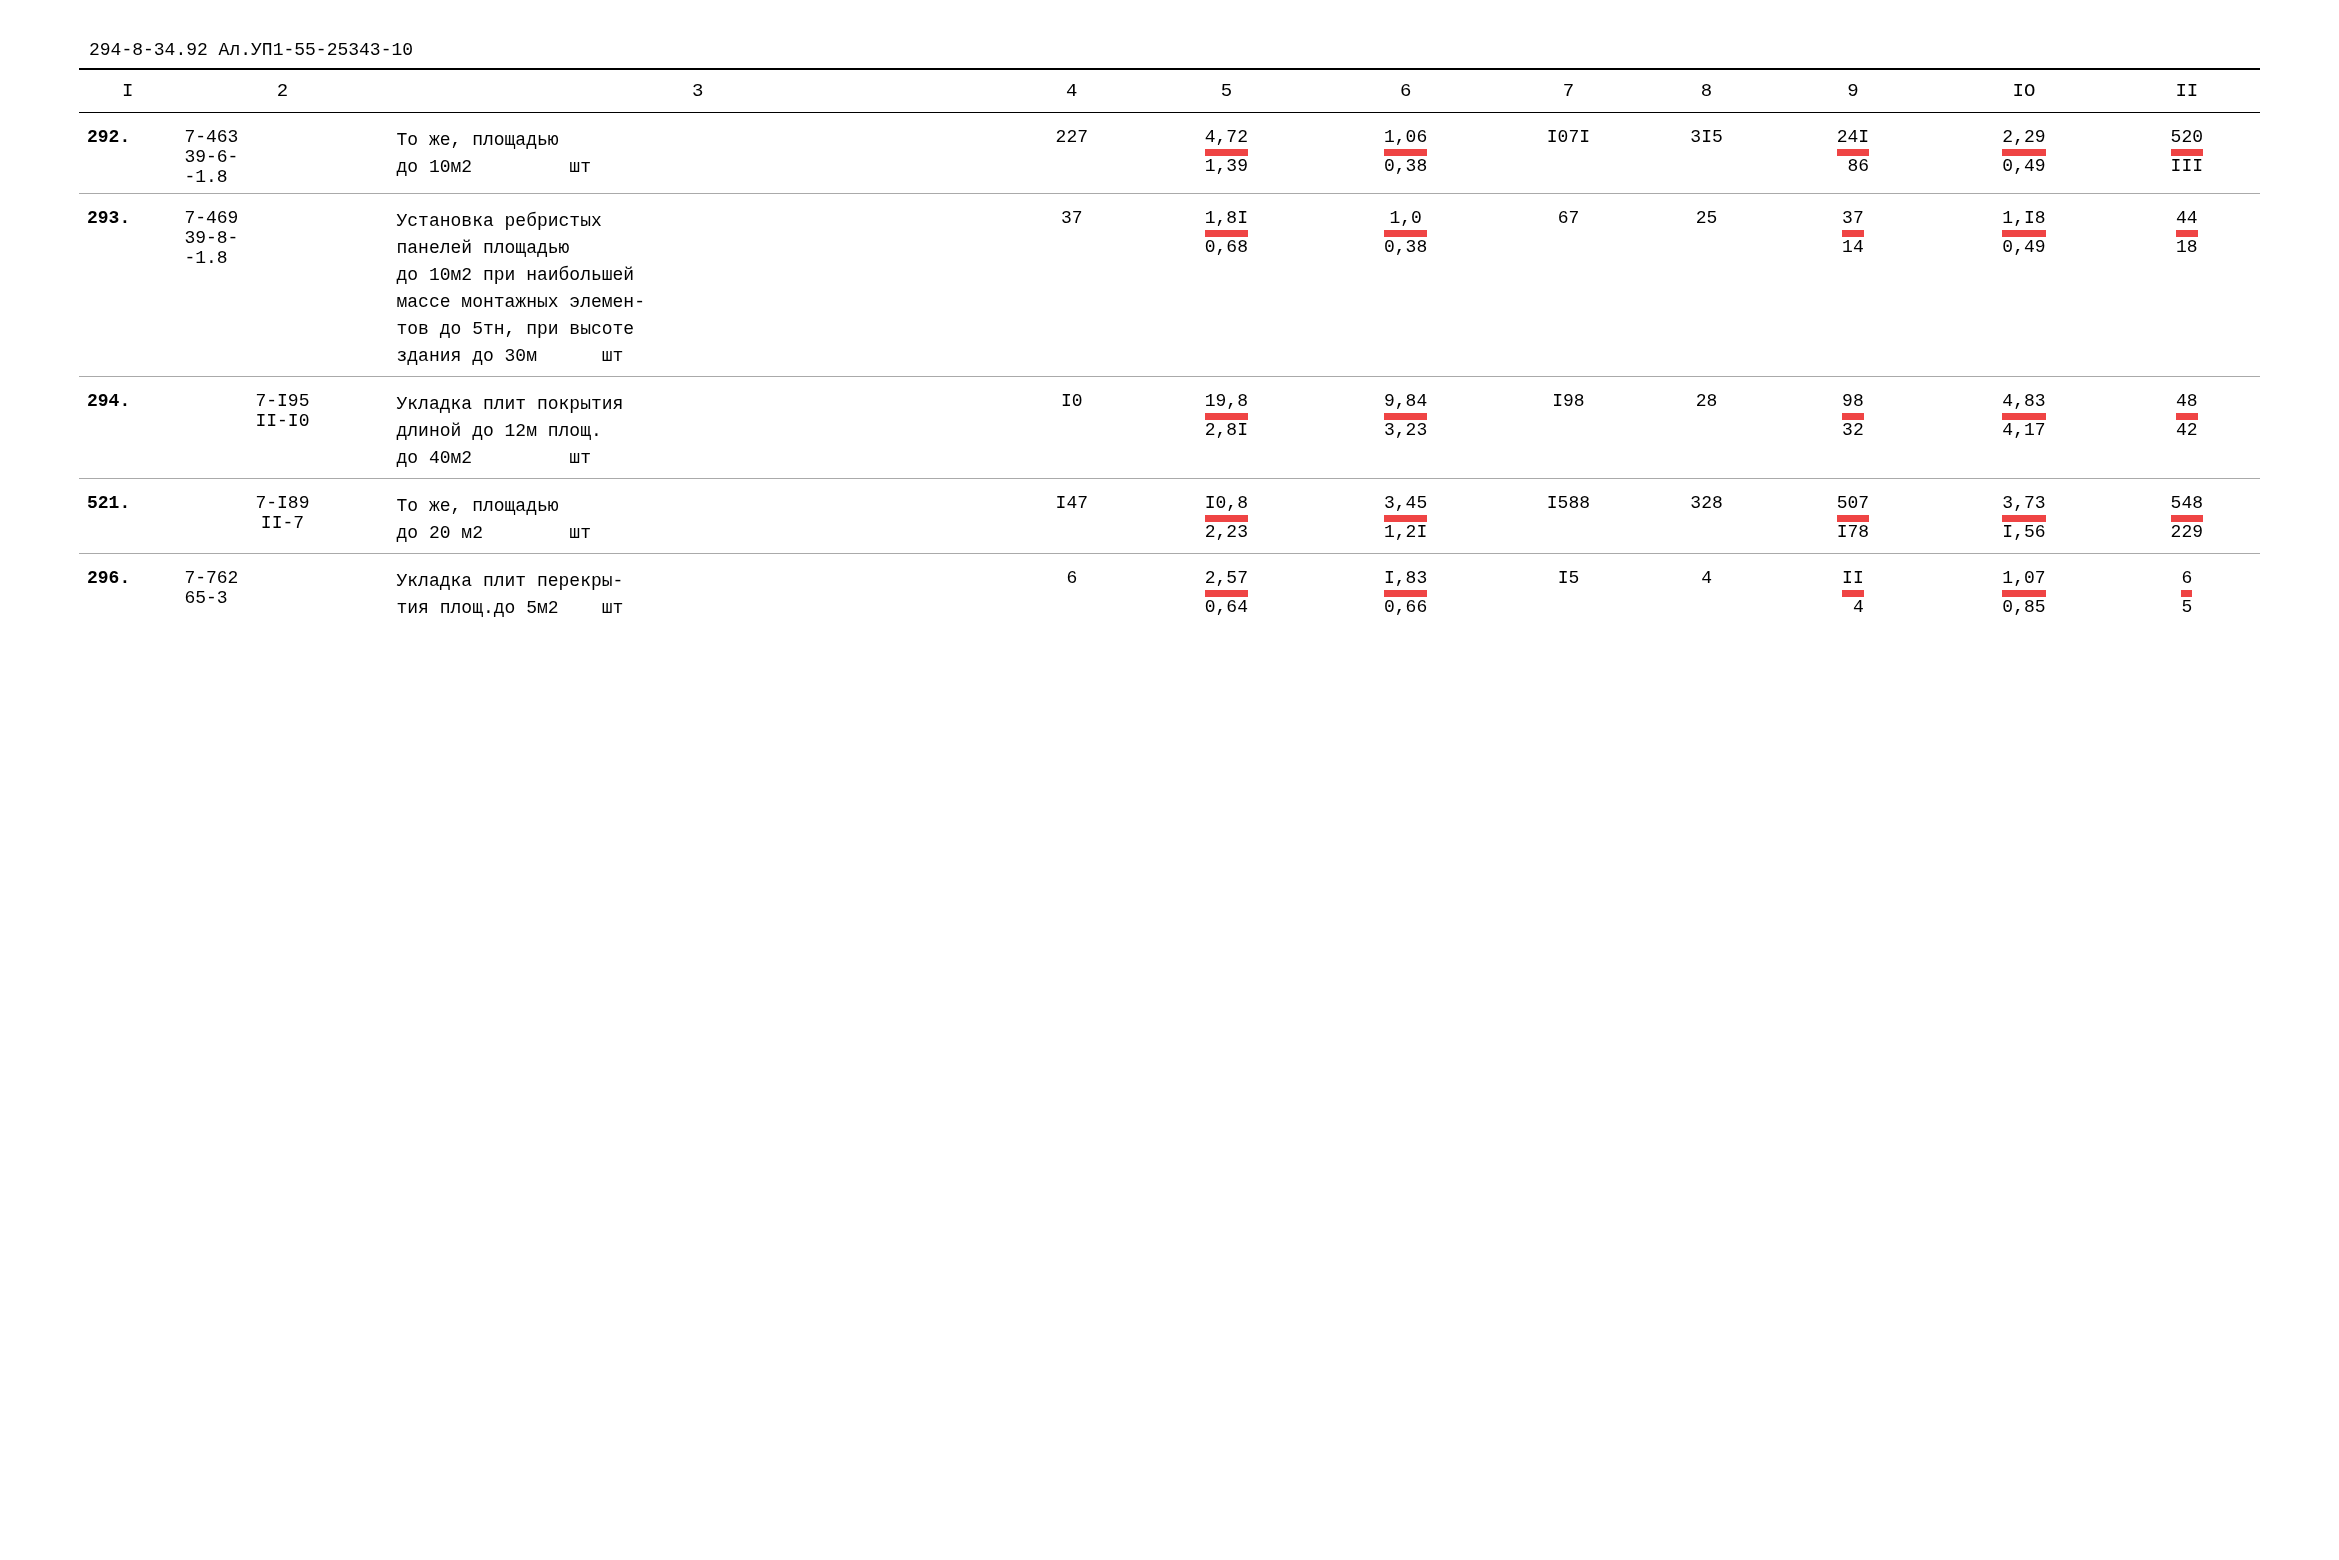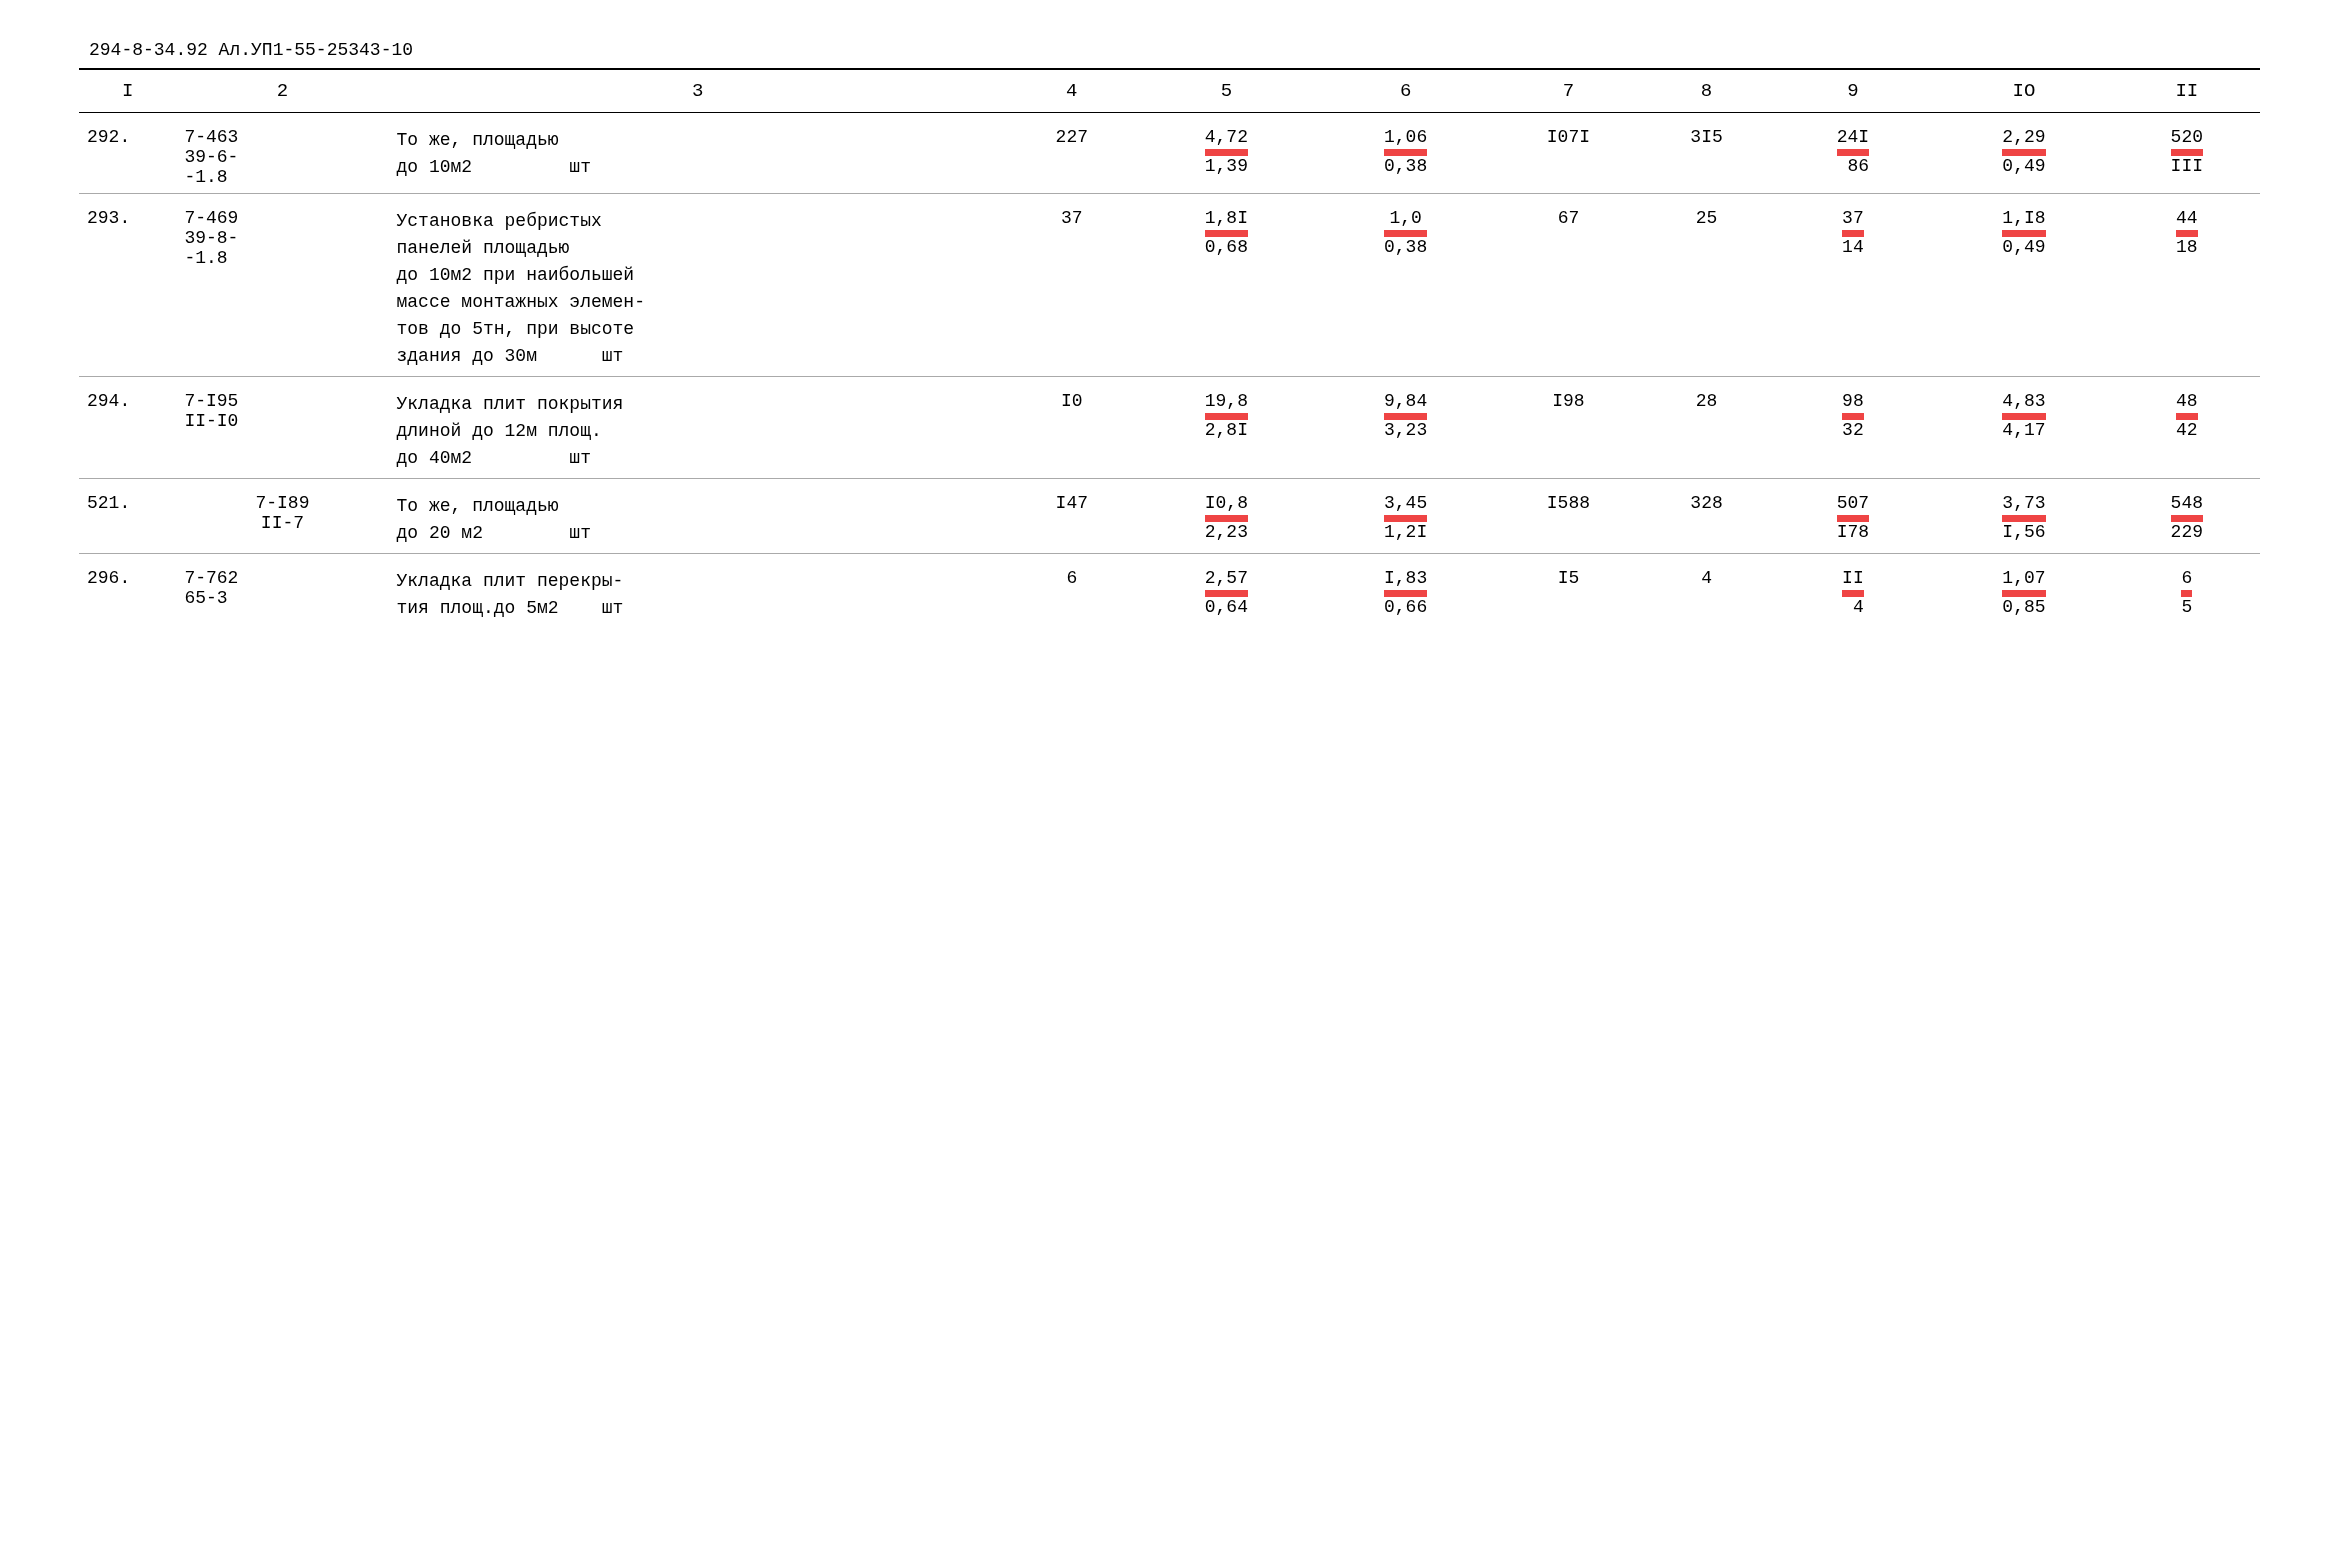--- a/index.html
+++ b/index.html
@@ -41,21 +41,21 @@
       text-align: left;
     }
 
     th {
       text-align: center;
       font-weight: normal;
       font-size: 19px;
       padding: 10px 8px;
     }
 
-    .col-1 { width: 59px; }
+    .col-1 { width: 59px; font-weight: bold; }
     .col-2 { width: 129px; }
     .col-3 { width: 376px; }
     .col-4 { width: 79px; text-align: center; }
     .col-5 { width: 109px; text-align: center; }
     .col-6 { width: 109px; text-align: center; }
     .col-7 { width: 89px; text-align: center; }
     .col-8 { width: 79px; text-align: center; }
     .col-9 { width: 99px; text-align: center; }
     .col-10 { width: 109px; text-align: center; }
     .col-11 { width: 89px; text-align: center; }
@@ -164,21 +164,21 @@
         <td class="val col-5"><span class="fraction"><span class="frac-top">1,8I</span><span class="frac-bot">0,68</span></span></td>
         <td class="val col-6"><span class="fraction"><span class="frac-top">1,0</span><span class="frac-bot">0,38</span></span></td>
         <td class="val col-7">67</td>
         <td class="val col-8">25</td>
         <td class="val col-9"><span class="fraction"><span class="frac-top">37</span><span class="frac-bot">14</span></span></td>
         <td class="val col-10"><span class="fraction"><span class="frac-top">1,I8</span><span class="frac-bot">0,49</span></span></td>
         <td class="val col-11"><span class="fraction"><span class="frac-top">44</span><span class="frac-bot">18</span></span></td>
       </tr>
       <tr class="row-separator data-row">
         <td class="num col-1">294.</td>
-        <td class="code col-2" style="white-space: pre;">7-I95
+        <td class="code col-2" style="white-space: pre; text-align: center;">7-I95
 II-I0</td>
         <td class="desc col-3" style="white-space: pre-wrap;">Укладка плит покрытия
 длиной до 12м площ.
 до 40м2         шт</td>
         <td class="val col-4">I0</td>
         <td class="val col-5"><span class="fraction"><span class="frac-top">19,8</span><span class="frac-bot">2,8I</span></span></td>
         <td class="val col-6"><span class="fraction"><span class="frac-top">9,84</span><span class="frac-bot">3,23</span></span></td>
         <td class="val col-7">I98</td>
         <td class="val col-8">28</td>
         <td class="val col-9"><span class="fraction"><span class="frac-top">98</span><span class="frac-bot">32</span></span></td>

